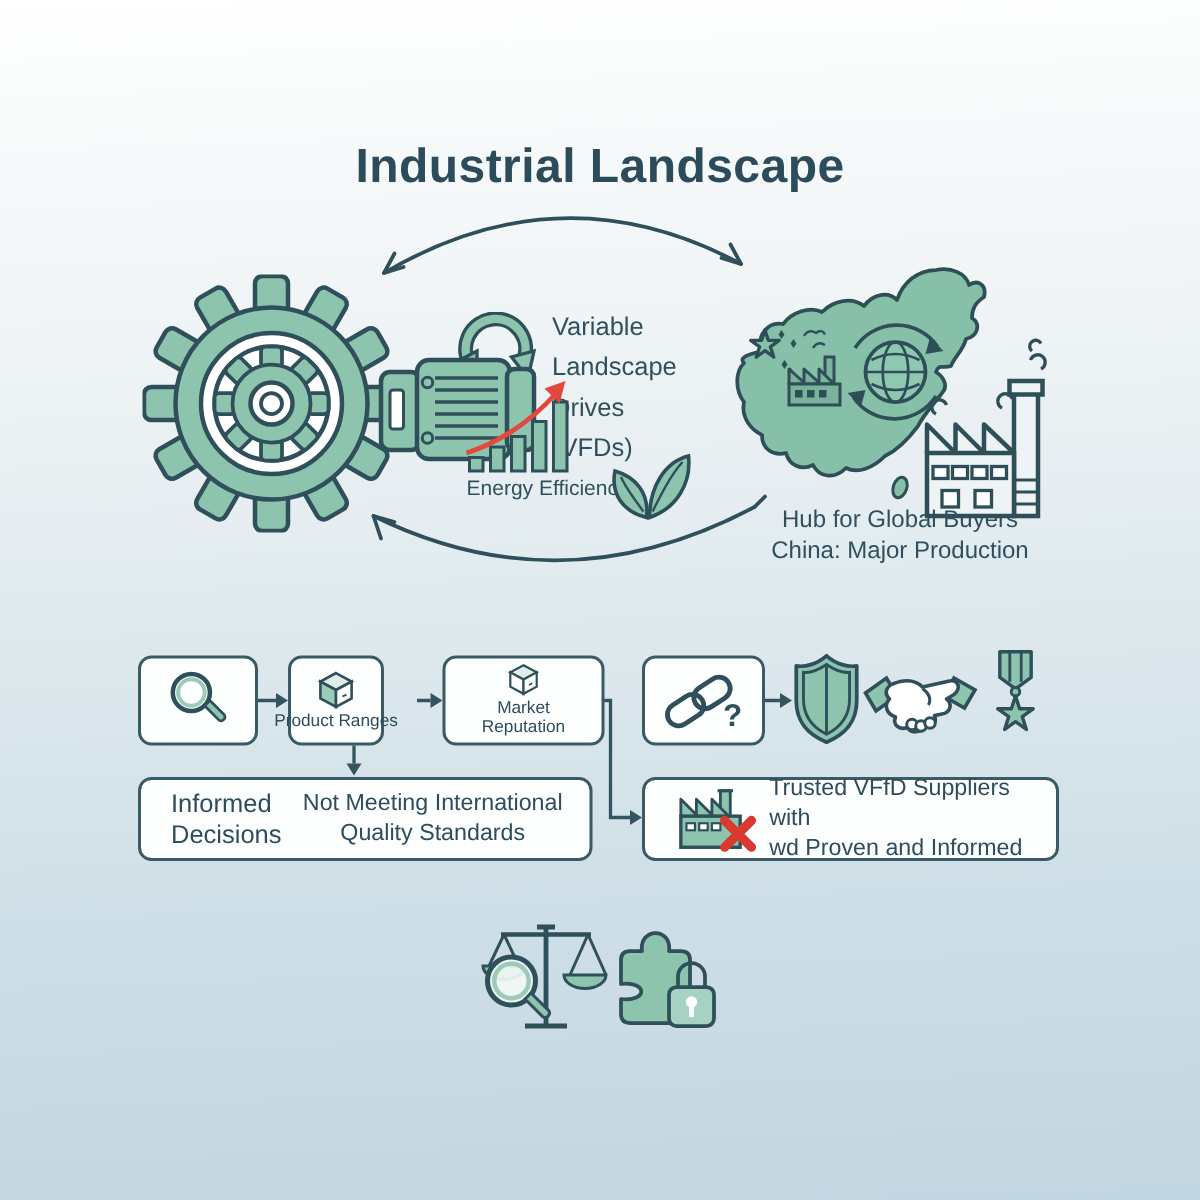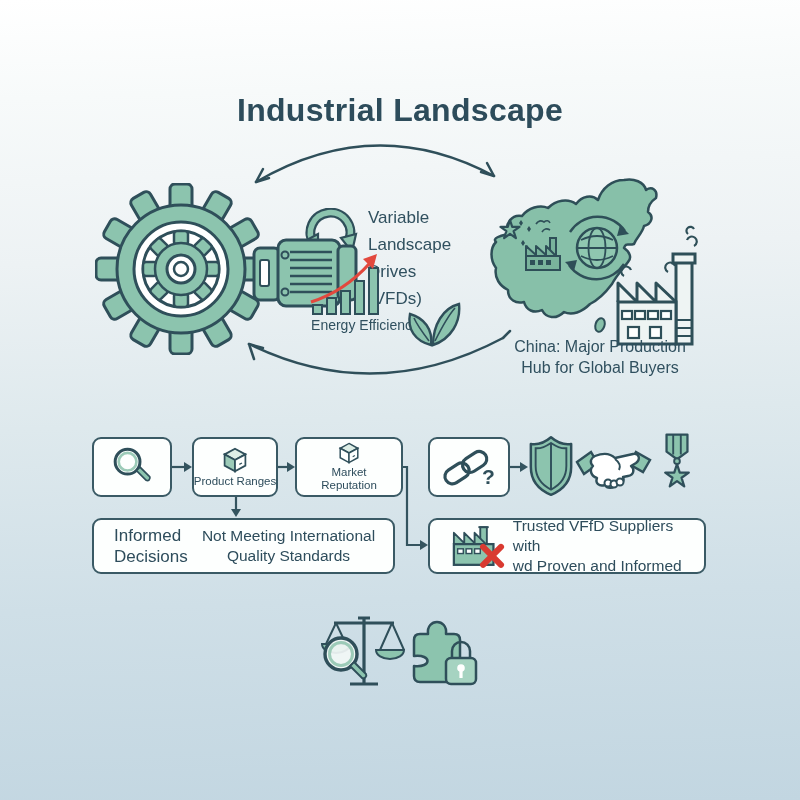--- a/index.html
+++ b/index.html
@@ -180,22 +180,22 @@
           <rect x="157" y="139" width="10" height="8"></rect>
         <rect x="170" y="139" width="10" height="8"></rect>
           <rect x="183" y="139" width="10" height="8"></rect>
         <rect x="150" y="155" width="11" height="11"></rect>
           <rect x="172" y="155" width="11" height="11"></rect>
       </g>
     </g>
   </svg>
 
   <div class="abs china-caption">
+    <div>Hub for Global Buyers</div>
     <div>China: Major Production</div>
-    <div>Hub for Global Buyers</div>
   </div>
 
   <svg class="abs" style="left:80px;top:425px" width="640" height="170" viewBox="0 0 640 170">
     <g stroke="#34545f" stroke-width="2.2" fill="none">
       <path d="M92,42 H104"></path>
       <path d="M198,42 H207"></path>
       <path d="M302,42 H327 V120 H340"></path>
       <path d="M430,42 H440"></path>
       <path d="M156,72 V84"></path>
     </g>
@@ -209,21 +209,21 @@
   </svg>
 
   <div class="abs fbox" style="left:92px;top:437px;width:80px;height:60px">
     <svg width="46" height="46" viewBox="0 0 52 52">
       <circle cx="21" cy="20" r="14" fill="#fdfffe" stroke="#2f4f5a" stroke-width="3.4"></circle>
       <circle cx="21" cy="20" r="10" fill="none" stroke="#9ccbb8" stroke-width="3"></circle>
       <path d="M31,30 L35,26 L46,37 A3,3 0 0 1 42,41 Z" fill="#8cc4ae" stroke="#2f4f5a" stroke-width="2"></path>
     </svg>
   </div>
 
-  <div class="abs fbox" style="left:192px;top:437px;width:86px;height:60px">
+  <div class="abs fbox" style="left:192px;top:437px;width:64px;height:60px">
     <svg width="26" height="26" viewBox="0 0 30 30">
       <polygon points="15,2 27,8.5 15,15 3,8.5" fill="#ddeee6" stroke="#2f4f5a" stroke-width="2"></polygon>
       <polygon points="3,8.5 15,15 15,28 3,21.5" fill="#9ccbb8" stroke="#2f4f5a" stroke-width="2"></polygon>
       <polygon points="27,8.5 15,15 15,28 27,21.5" fill="#fdfffe" stroke="#2f4f5a" stroke-width="2"></polygon>
       <path d="M20,20 L23,18.5" stroke="#2f4f5a" stroke-width="1.5"></path>
     </svg>
     <div class="lbl nowrap">Product Ranges</div>
   </div>
 
   <div class="abs fbox" style="left:295px;top:437px;width:108px;height:60px">

